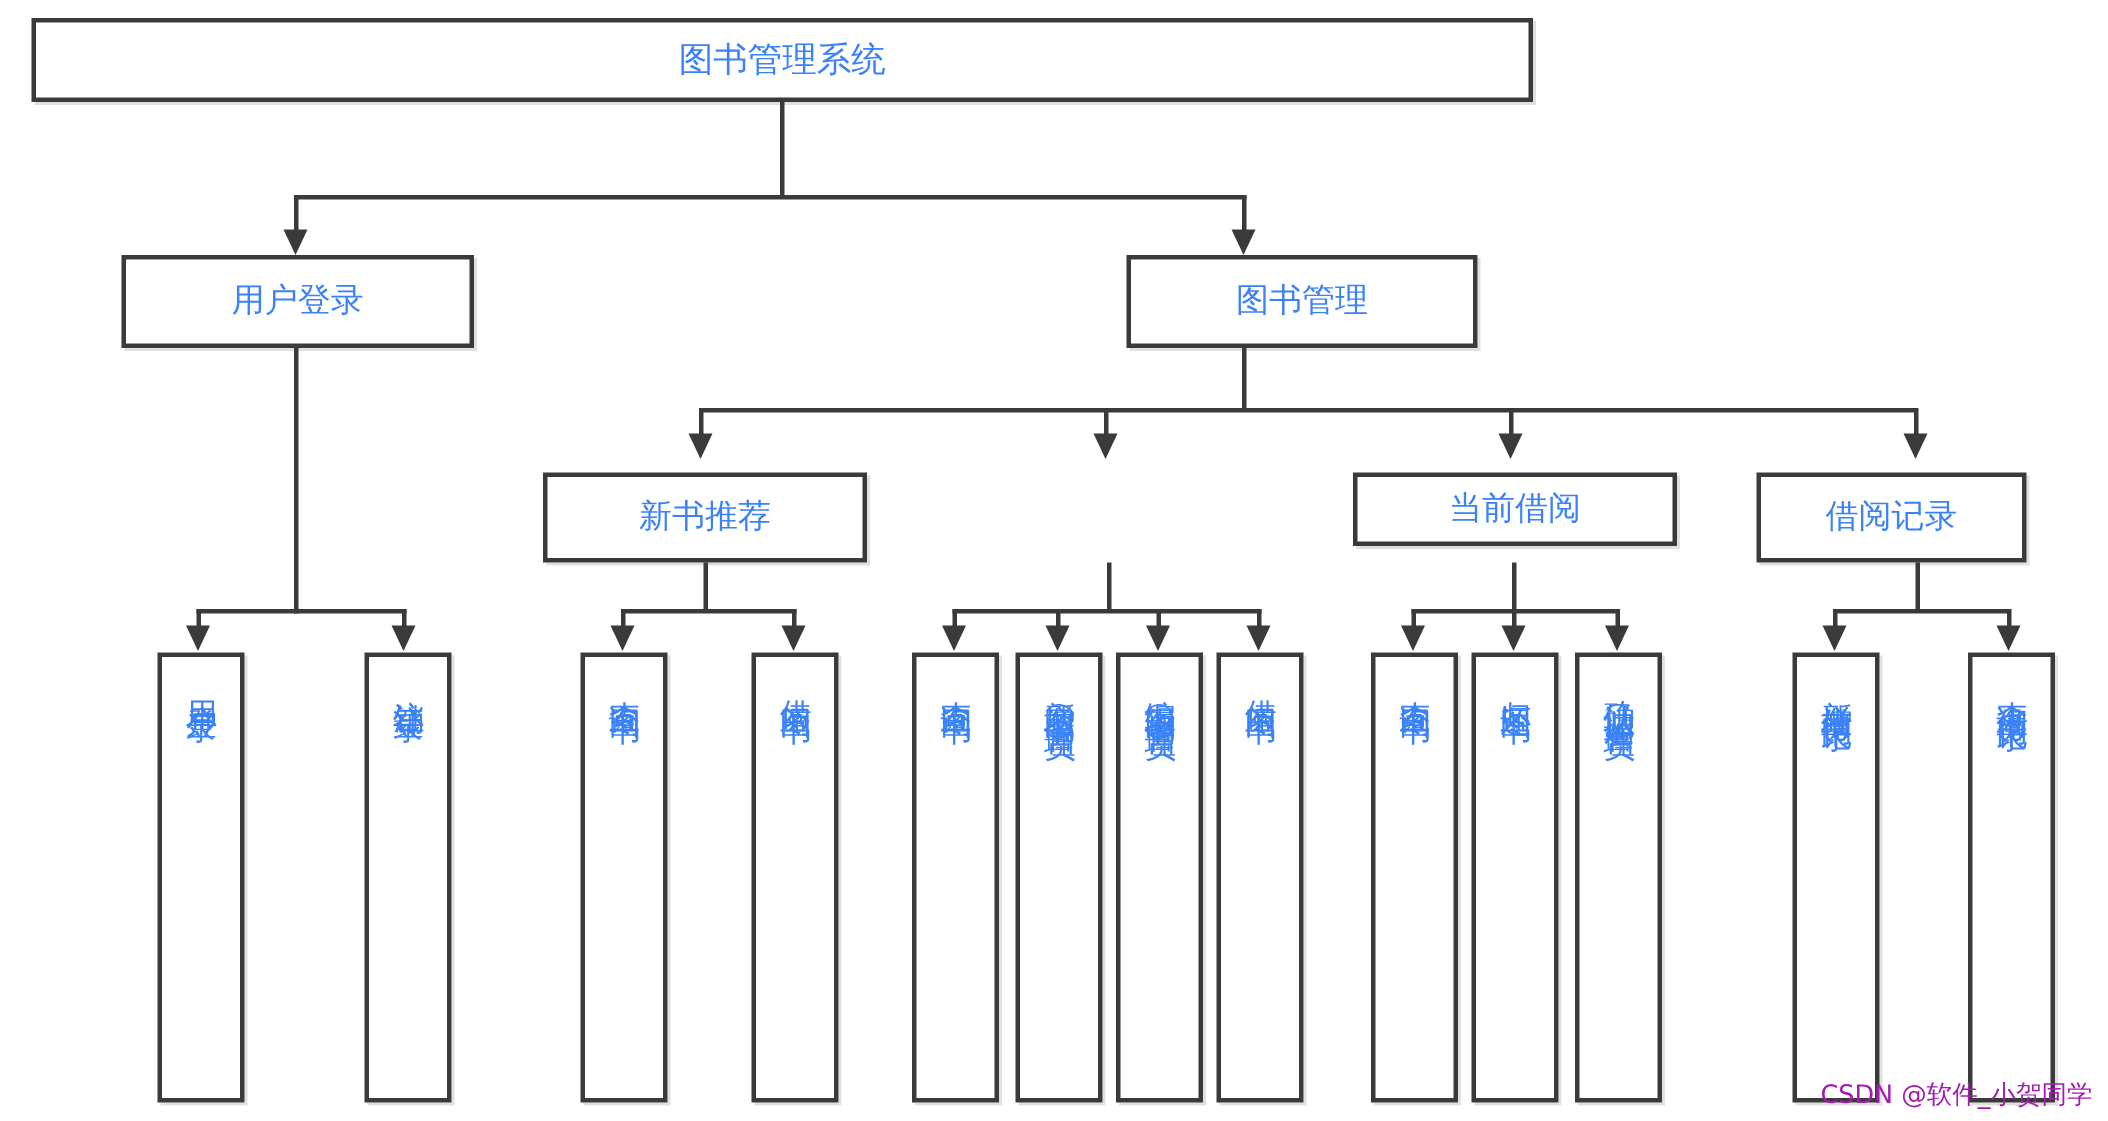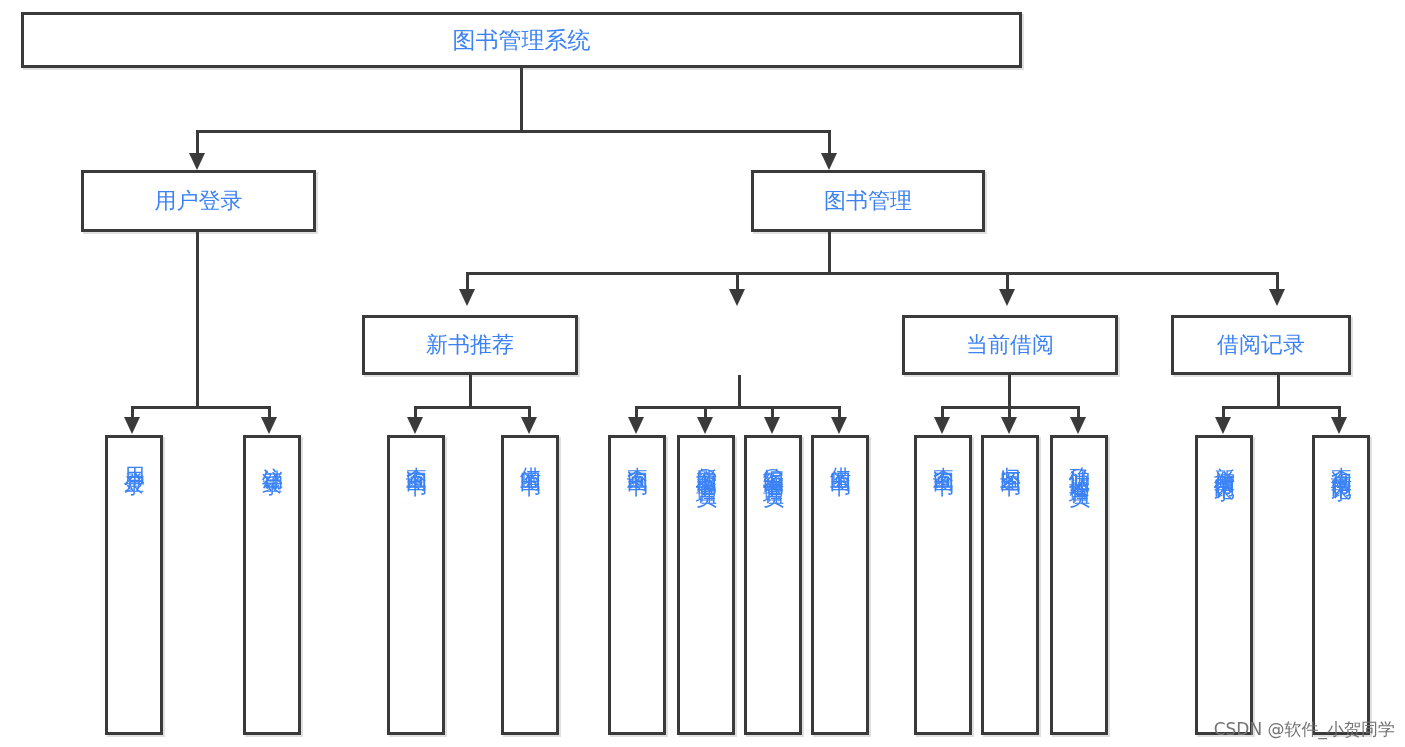--- a/index.html
+++ b/index.html
@@ -67,21 +67,21 @@
     border-right: 8px solid transparent;
     border-top: 17px solid #3a3a3a;
   }
 
   
   #watermark {
     position: absolute;
     right: 10px;
     bottom: 6px;
     font-size: 17px;
-    color: #737373;
+    color: #a21caf;
     white-space: nowrap;
     pointer-events: none;
   }
 </style>
 </head>
 <body>
 
 <div id="canvas">
 
   <div class="node root" style="left:21px; top:12px; width:1001px; height:56px;">
@@ -124,21 +124,21 @@
 
   <div class="edge v" style="left:1006px; top:272px; width:3px; height:20px;"></div>
   <div class="arrow" style="left:999px; top:289px;"></div>
 
   <div class="edge v" style="left:1276px; top:272px; width:3px; height:20px;"></div>
   <div class="arrow" style="left:1269px; top:289px;"></div>
 
   <div class="node level3" style="left:362px; top:315px; width:216px; height:60px;">
     <span class="label">新书推荐</span>
   </div>
-  <div class="node level3" style="left:902px; top:315px; width:216px; height:60px;">
+  <div class="node level3" style="left:902px; top:315px; width:216px; height:49px;">
     <span class="label">当前借阅</span>
   </div>
   <div class="node level3" style="left:1171px; top:315px; width:180px; height:60px;">
     <span class="label">借阅记录</span>
   </div>
 
   <div class="edge v" style="left:469px; top:375px; width:3px; height:33px;"></div>
   <div class="edge h" style="left:414px; top:406px; width:117px; height:3px;"></div>
   <div class="edge v" style="left:414px; top:406px; width:3px; height:18px;"></div>
   <div class="arrow" style="left:407px; top:417px;"></div>

